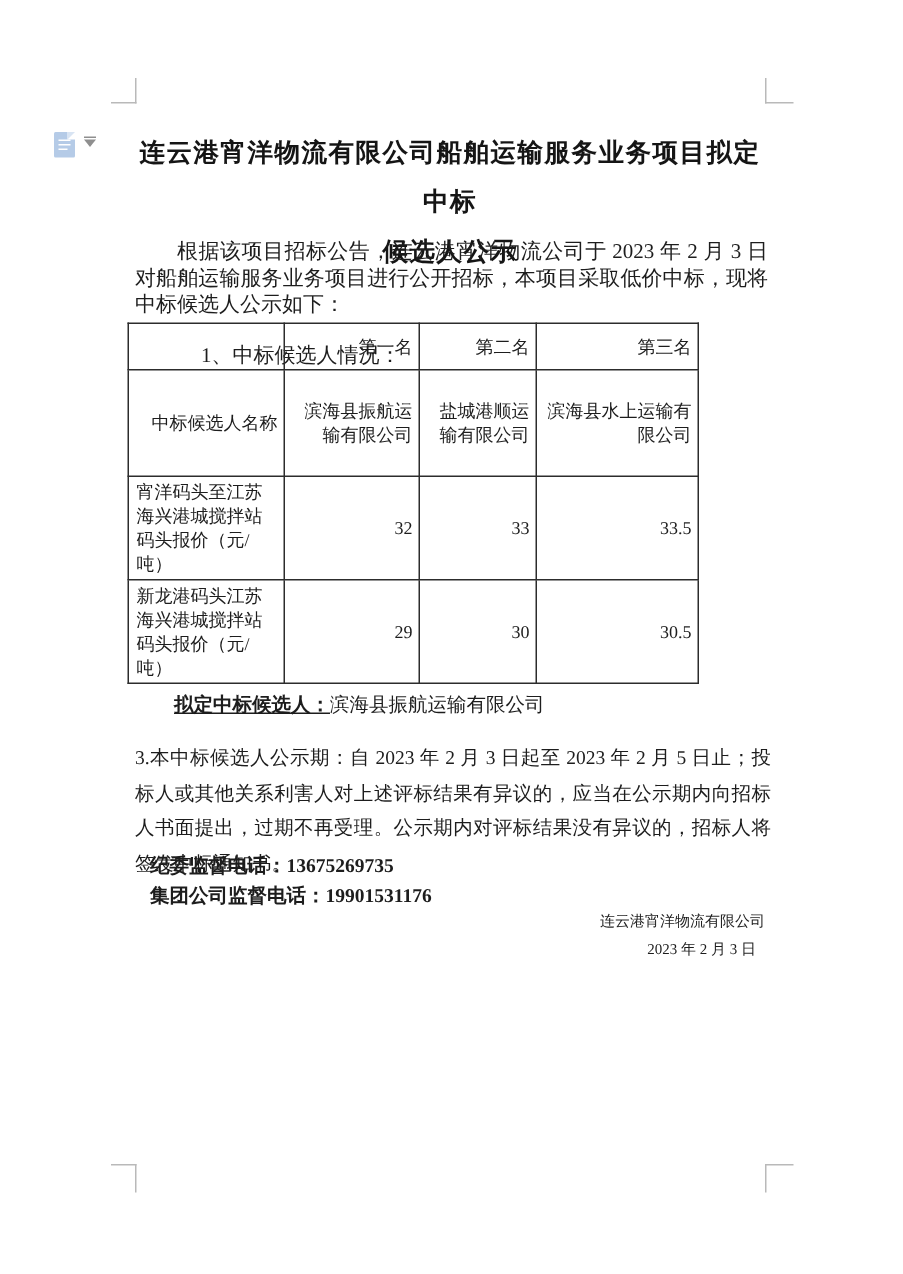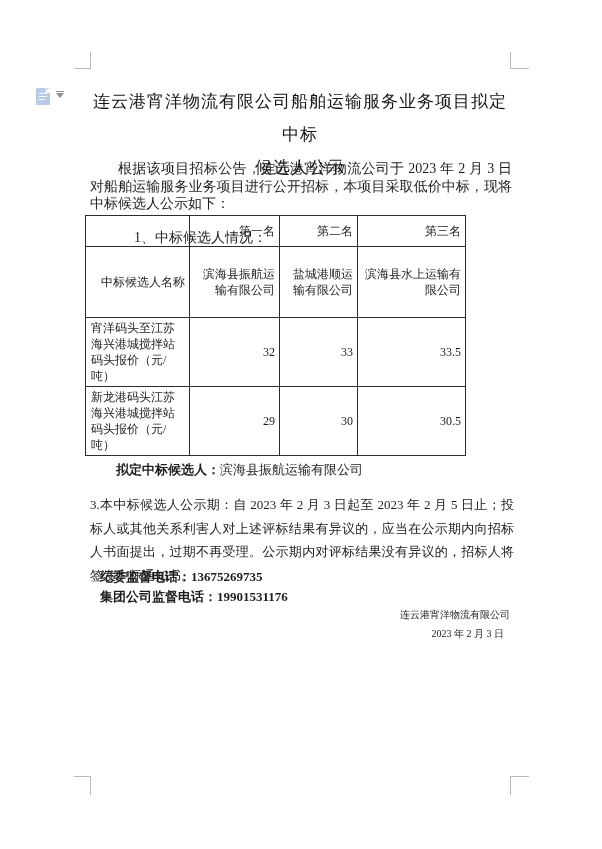--- a/index.html
+++ b/index.html
@@ -29,21 +29,21 @@
   .paste-doc .ln1 { top:5px;  width:8px; }
   .paste-doc .ln2 { top:8px;  width:8px; }
   .paste-doc .ln3 { top:11px; width:6px; }
   .paste-caret { position:absolute; left:22px; top:5px; width:0; height:0;
                border-left:4px solid transparent; border-right:4px solid transparent;
                border-top:5px solid #8f8f8f; }
   .paste-caret:before { content:""; position:absolute; left:-4px; top:-7px; width:8px; height:1px; background:#8f8f8f; }
 
   
   .title-block { position:absolute; left:88px; top:85px; width:424px;
-                 text-align:center; font-weight:normal; font-size:17px;
+                 text-align:center; font-weight:bold; font-size:17px;
                  line-height:33px; letter-spacing:1px; color:#151515; }
 
   .intro-block { position:absolute; left:90px; top:160px; width:422px;
                  font-size:14px; line-height:17.5px; text-align:justify; }
   .intro-para  { text-indent:2em; margin:0; }
   .item-line   { text-indent:2em; margin:16px; }
 
   table.bids { position:absolute; left:85px; top:215px;
                border-collapse:collapse; table-layout:fixed;
                font-size:12px; color:#1d1d1d; }
@@ -53,21 +53,21 @@
   table.bids td.lbl-left { text-align:left; line-height:16px; padding:2px 5px; }
   .c0 { width:104px; } .c1 { width:90px; } .c2 { width:78px; } .c3 { width:108px; }
   .r-head td   { height:26px; }
   .r-name td   { height:66px; }
   .r-price1 td { height:58px; }
   .r-price2 td { height:62px; }
 
   .proposed-block { position:absolute; left:90px; top:461px; width:420px;
                     font-size:13px; }
   .proposed-block .ind { text-indent:2em; margin:0; }
-  .proposed-label { font-weight:bold; }
+  .proposed-label { font-weight:bold;text-decoration:underline; }
 
   .notice-block { position:absolute; left:90px; top:493px; width:424px;
                   font-size:13px; line-height:23.5px; text-align:justify; }
 
   .contacts-block { position:absolute; left:100px; top:567px; width:420px;
                     font-size:13px; line-height:19.5px; font-weight:bold; }
 
   .signature-block { position:absolute; left:90px; top:605px; width:420px;
                      text-align:right; font-size:10px; line-height:19px; }
   .signature-block .date-line { padding-right:6px; }

